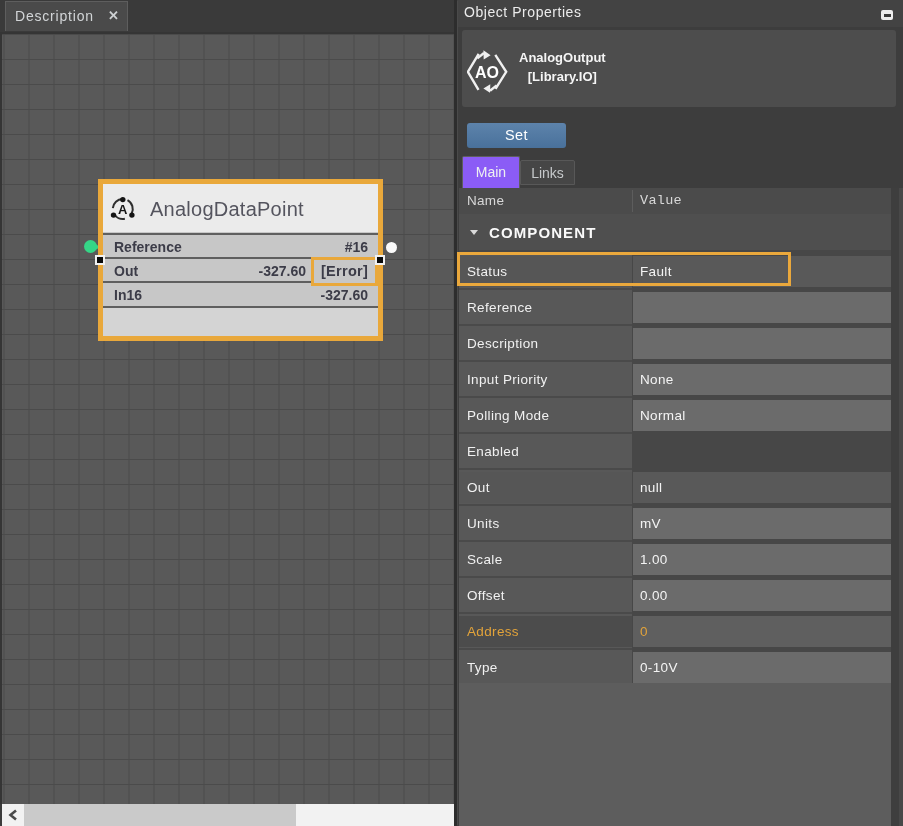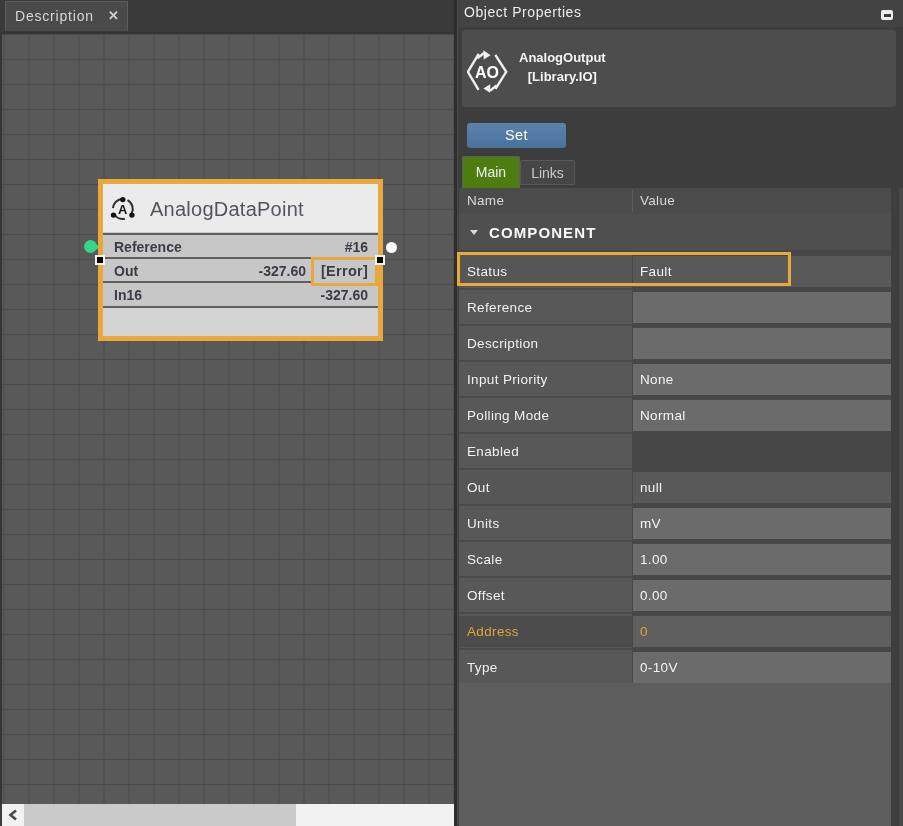--- a/index.html
+++ b/index.html
@@ -52,30 +52,30 @@
 #panel{left:457px;top:0;width:446px;height:826px;background:#3d3d3d;}
 #ptitlebar{left:457px;top:0;width:446px;height:27px;background:#434343;}
 #ptitle{left:464px;top:4px;font-size:14px;letter-spacing:0.55px;color:#ececec;}
 #pmin{left:881px;top:10px;width:12px;height:10px;background:#ededed;border-radius:2px;}
 #pmin div{position:absolute;left:2.5px;top:3.5px;width:7px;height:3px;background:#3a3a3a;}
 #objbox{left:462px;top:30px;width:434px;height:77px;background:#4d4d4d;border-radius:3px;}
 #objname{left:519px;top:48px;font-size:13px;font-weight:bold;color:#f5f5f5;line-height:19px;text-align:center;}
 #aoicon{left:467px;top:50px;}
 #setbtn{left:467px;top:123px;width:99px;height:25px;border-radius:3px;background:linear-gradient(#5d83ab,#49719b);
         color:#fff;font-size:14.5px;letter-spacing:0.4px;text-align:center;line-height:24px;}
-#tabmain{left:462px;top:156px;width:58px;height:32px;background:#4d7c0f;border:1px solid #5e5e5e;border-bottom:none;box-sizing:border-box;
+#tabmain{left:462px;top:156px;width:58px;height:32px;background:#8b5cf6;border:1px solid #5e5e5e;border-bottom:none;box-sizing:border-box;
          font-size:14px;color:#eef1f1;text-align:center;line-height:30px;border-radius:2px 2px 0 0;}
 #tablinks{left:520px;top:160px;width:55px;height:25px;background:#464646;border:1px solid #585858;box-sizing:border-box;
           font-size:14px;color:#c6c9cb;text-align:center;line-height:24px;border-radius:2px 2px 0 0;}
 
 
 #ptable{left:459px;top:188px;width:432px;height:638px;background:#474747;}
 #thead{left:0;top:0;width:432px;height:26px;background:#4b4b4b;font-size:13.5px;letter-spacing:0.3px;color:#d8d8d8;}
 #thead .n{position:absolute;left:8px;top:5px;}
-#thead .v{position:absolute;left:181px;top:5px;}
+#thead .v{position:absolute;left:181px;top:5px;font-family:Liberation Mono, monospace;}
 #thead .sep{position:absolute;left:173px;top:2px;width:1px;height:22px;background:#5d5d5d;}
 #tcomp{left:0;top:26px;width:432px;height:36px;background:#4f4f4f;}
 #tcomp .tri{position:absolute;left:11px;top:16px;width:0;height:0;border-left:4.5px solid transparent;border-right:4.5px solid transparent;border-top:5px solid #dadada;}
 #tcomp .t{position:absolute;left:30px;top:10px;font-size:15px;font-weight:bold;color:#fafafa;letter-spacing:1.1px;}
 #namestrip{left:0;top:67px;width:173px;height:428px;background:#585858;}
 .row-name{left:0;width:173px;height:31px;font-size:13.5px;letter-spacing:0.35px;color:#f1f1f1;line-height:31px;}
 .row-name span{margin-left:8px;}
 .row-val{left:174px;width:258px;height:31px;background:#6b6b6b;font-size:13.5px;letter-spacing:0.35px;color:#f4f4f4;line-height:31px;}
 .row-val span{margin-left:7px;}
 .nsep{left:0;width:173px;height:2px;background:#4a4a4a;}

